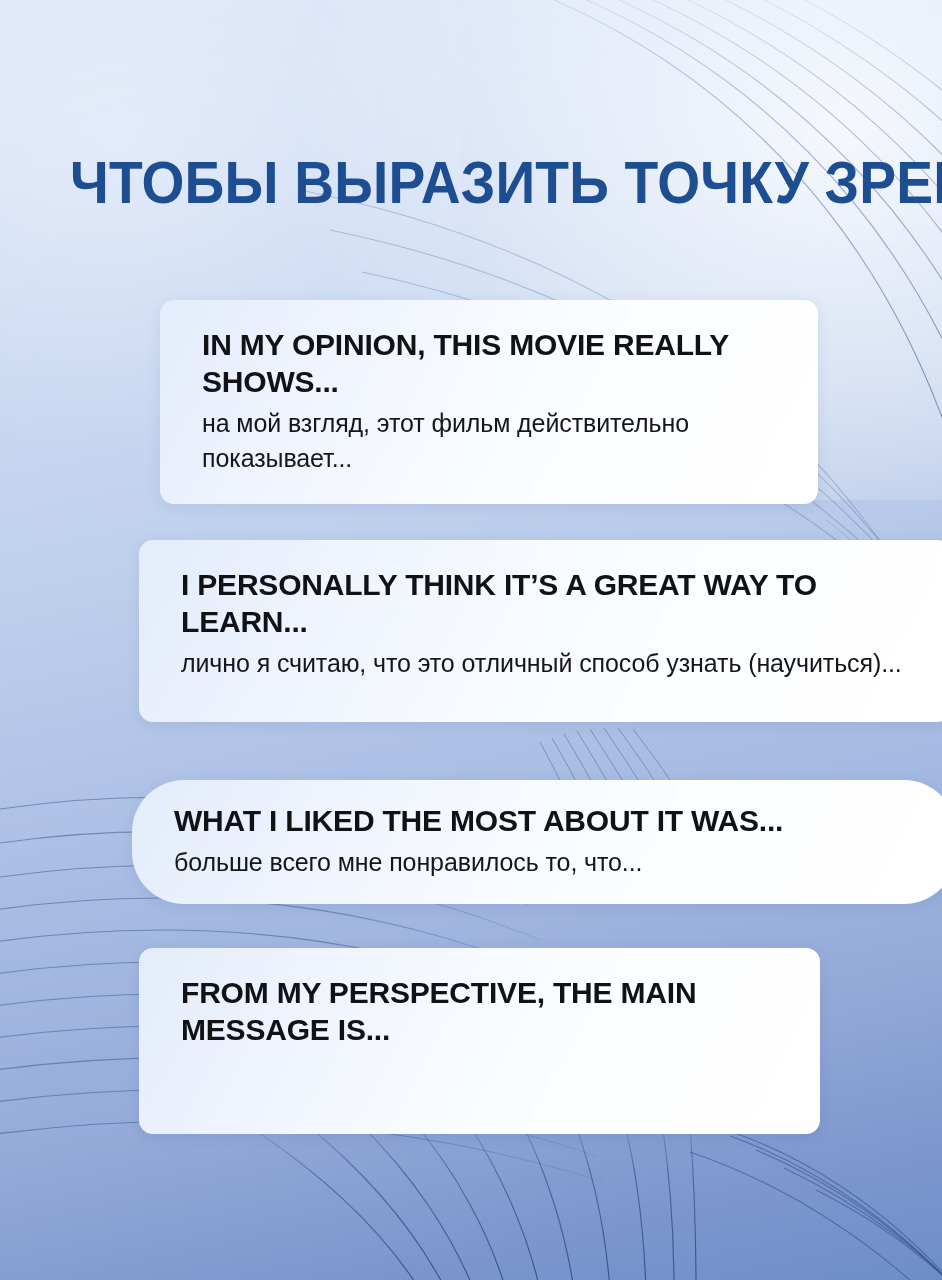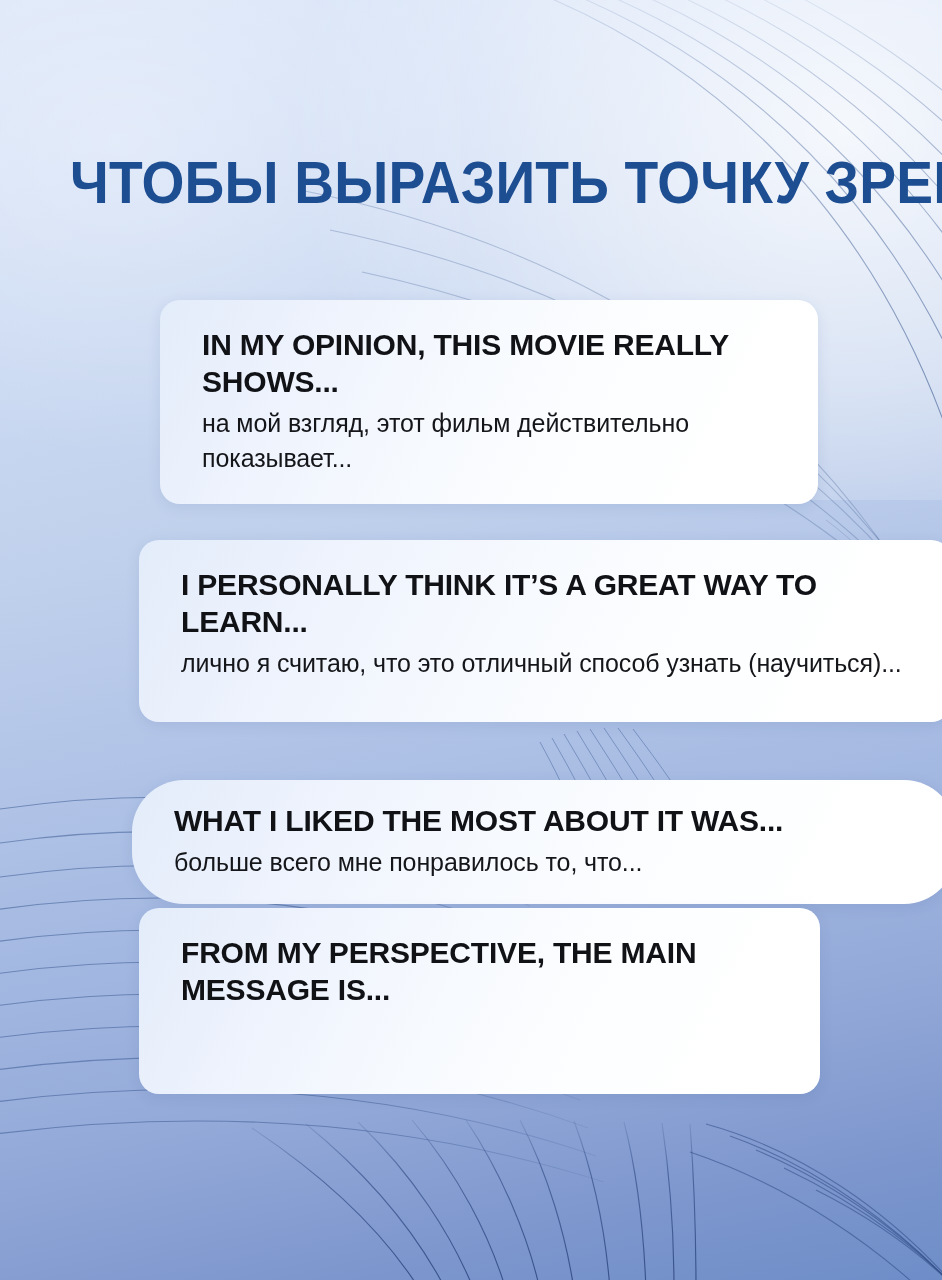--- a/index.html
+++ b/index.html
@@ -82,21 +82,21 @@
     letter-spacing: 0.2px;
     transform: scaleX(0.92);
     transform-origin: left center;
     white-space: nowrap;
   }
 
   
   .card {
     position: absolute;
     box-sizing: border-box;
-    border-radius: 20px;
+    border-radius: 14px;
     background: linear-gradient(118deg,
                 #e3ecfa 0%,
                 #eef3fd 22%,
                 #f7fafe 46%,
                 #fdfeff 68%,
                 #ffffff 100%);
     box-shadow: 0 3px 14px rgba(43,72,130,0.10);
     padding: 26px 40px 28px 42px;
   }
   .card-en {
@@ -115,21 +115,21 @@
     font-weight: 400;
     font-size: 25px;
     line-height: 35px;
     letter-spacing: -0.1px;
   }
 
   #card-1 { left: 160px; top: 300px;  width: 658px; min-height: 200px; }
   #card-2 { left: 139px; top: 540px;  width: 812px; min-height: 182px; }
   #card-3 { left: 132px; top: 780px;  width: 824px; min-height: 102px;
             padding-top: 22px; padding-bottom: 24px; border-radius: 52px; }
-  #card-4 { left: 139px; top: 908px;  width: 681px; min-height: 186px; }
+  #card-4 { left: 139px; top: 948px;  width: 681px; min-height: 186px; }
 </style>
 </head>
 <body>
 
 <div id="poster">
 
   <div class="bloom bloom-tr"></div>
   <div class="bloom bloom-tl"></div>
 
   <svg class="lines" viewBox="0 0 942 1280" preserveAspectRatio="none" aria-hidden="true">

